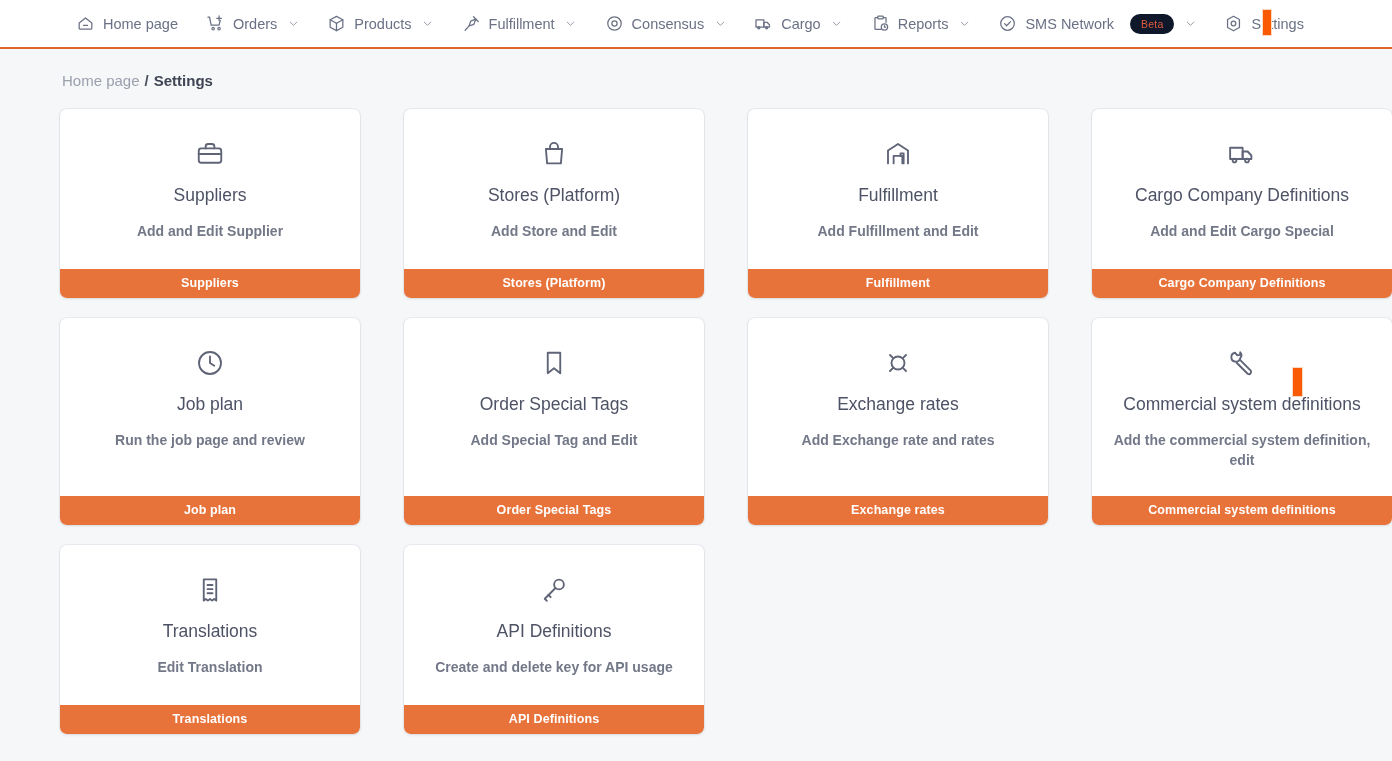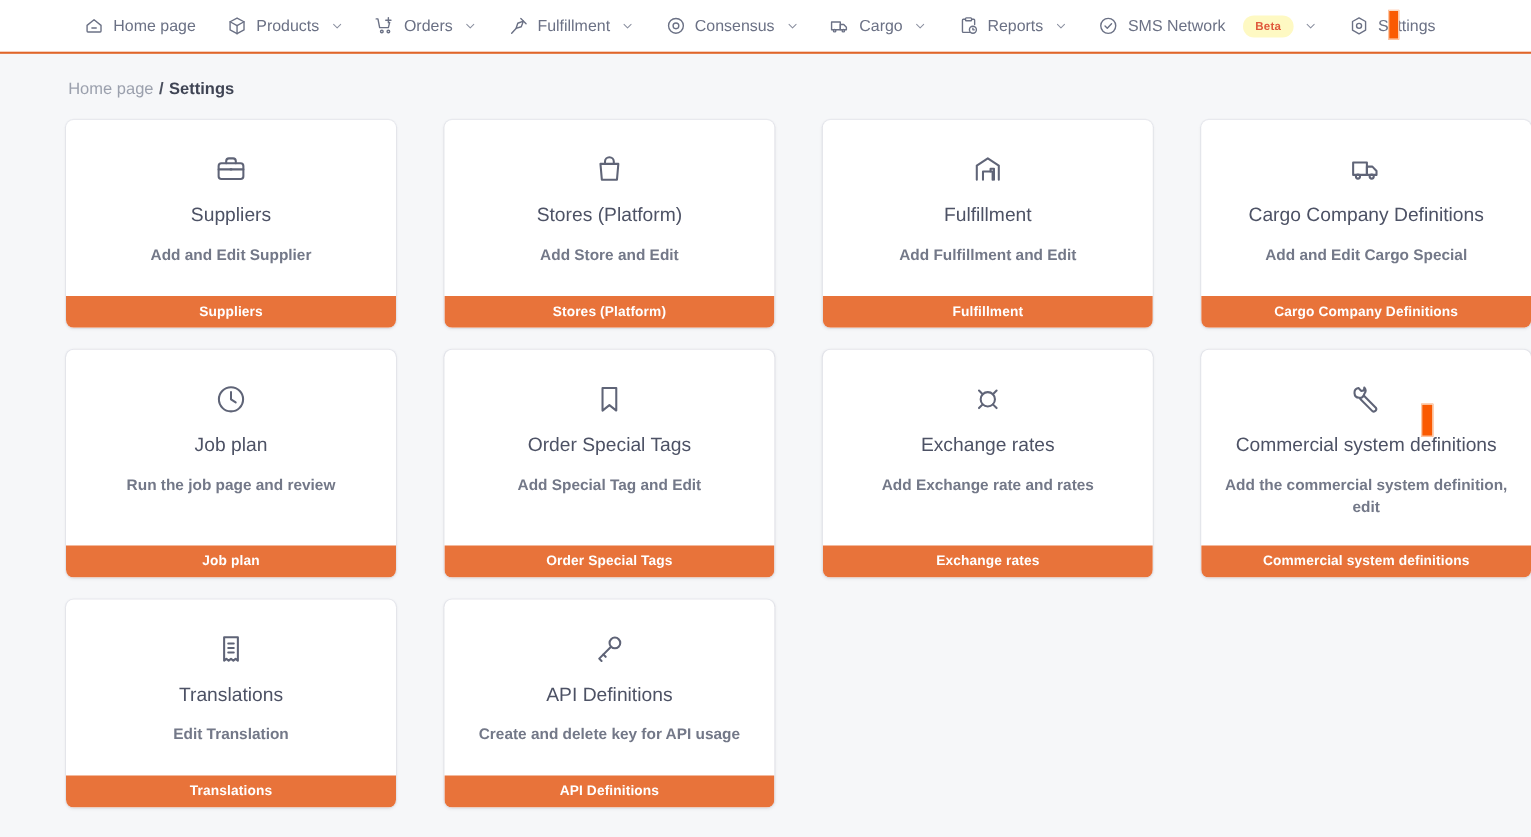--- a/index.html
+++ b/index.html
@@ -45,24 +45,24 @@
     display: inline-flex;
     align-items: center;
     justify-content: center;
     width: 12px; height: 12px;
     margin-left: 2px;
     color: #8b90a0;
     flex: none;
   }
   .caret svg { width: 11px; height: 11px; display: block; }
   .beta-badge {
-    background: #fef9c3;
+    background: #0f172a;
     color: #e05a3c;
     font-size: 10.5px;
-    font-weight: 700;
+    font-weight: 400;
     border-radius: 11px;
     padding: 4px 11px 4px 11px;
     margin-left: 8px;
     letter-spacing: .2px;
   }
 
   
   .marker-top {
     position: absolute;
     left: 1262px; top: 9px;
@@ -175,43 +175,43 @@
         <path d="M4 11.5 12 5l8 6.5V18a1 1 0 0 1-1 1H5a1 1 0 0 1-1-1z"></path>
           <path d="M9.5 14.5h5"></path>
       </svg>
     </span>
     <span>Home page</span>
   </div>
 
   <div class="nav-item">
     <span class="nav-ico">
       <svg viewBox="0 0 24 24" fill="none" stroke="currentColor" stroke-width="1.6" stroke-linecap="round" stroke-linejoin="round">
-        <path d="M12 3 20 7.3v9.4L12 21l-8-4.3V7.3z"></path>
-          <path d="M4 7.3 12 11.7l8-4.4"></path>
-          <path d="M12 11.7V21"></path>
-      </svg>
-    </span>
-    <span>Products</span>
-    <span class="caret">
-      <svg viewBox="0 0 24 24" fill="none" stroke="currentColor" stroke-width="2" stroke-linecap="round" stroke-linejoin="round">
-          <path d="M5 9l7 7 7-7"></path>
-        </svg>
-    </span>
-  </div>
-
-  <div class="nav-item">
-    <span class="nav-ico">
-      <svg viewBox="0 0 24 24" fill="none" stroke="currentColor" stroke-width="1.6" stroke-linecap="round" stroke-linejoin="round">
         <path d="M2.5 4h2l2 10h10l1.5-6"></path>
           <circle cx="9" cy="18.5" r="1.5"></circle>
           <circle cx="16.5" cy="18.5" r="1.5"></circle>
         <path d="M16.5 2.5v6M13.5 5.5h6"></path>
       </svg>
     </span>
     <span>Orders</span>
+    <span class="caret">
+      <svg viewBox="0 0 24 24" fill="none" stroke="currentColor" stroke-width="2" stroke-linecap="round" stroke-linejoin="round">
+          <path d="M5 9l7 7 7-7"></path>
+        </svg>
+    </span>
+  </div>
+
+  <div class="nav-item">
+    <span class="nav-ico">
+      <svg viewBox="0 0 24 24" fill="none" stroke="currentColor" stroke-width="1.6" stroke-linecap="round" stroke-linejoin="round">
+        <path d="M12 3 20 7.3v9.4L12 21l-8-4.3V7.3z"></path>
+          <path d="M4 7.3 12 11.7l8-4.4"></path>
+          <path d="M12 11.7V21"></path>
+      </svg>
+    </span>
+    <span>Products</span>
     <span class="caret">
       <svg viewBox="0 0 24 24" fill="none" stroke="currentColor" stroke-width="2" stroke-linecap="round" stroke-linejoin="round">
           <path d="M5 9l7 7 7-7"></path>
         </svg>
     </span>
   </div>
 
   <div class="nav-item">
     <span class="nav-ico">
       <svg viewBox="0 0 24 24" fill="none" stroke="currentColor" stroke-width="1.6" stroke-linecap="round" stroke-linejoin="round">

